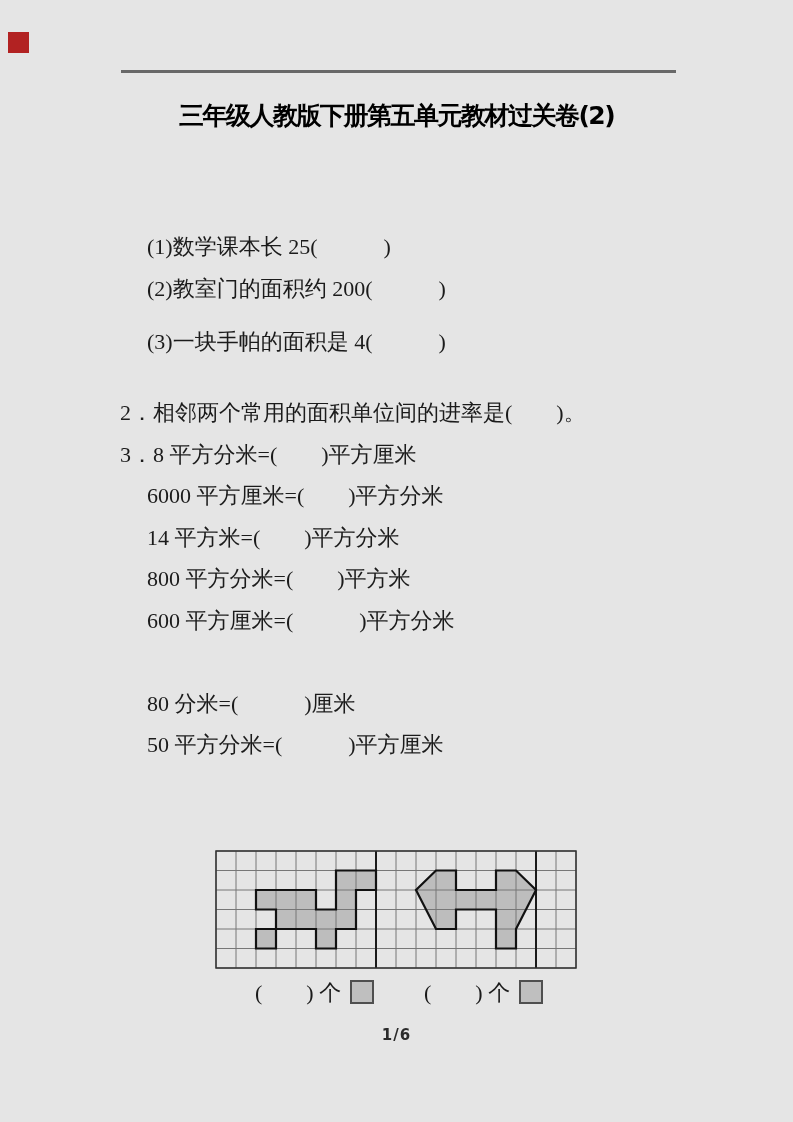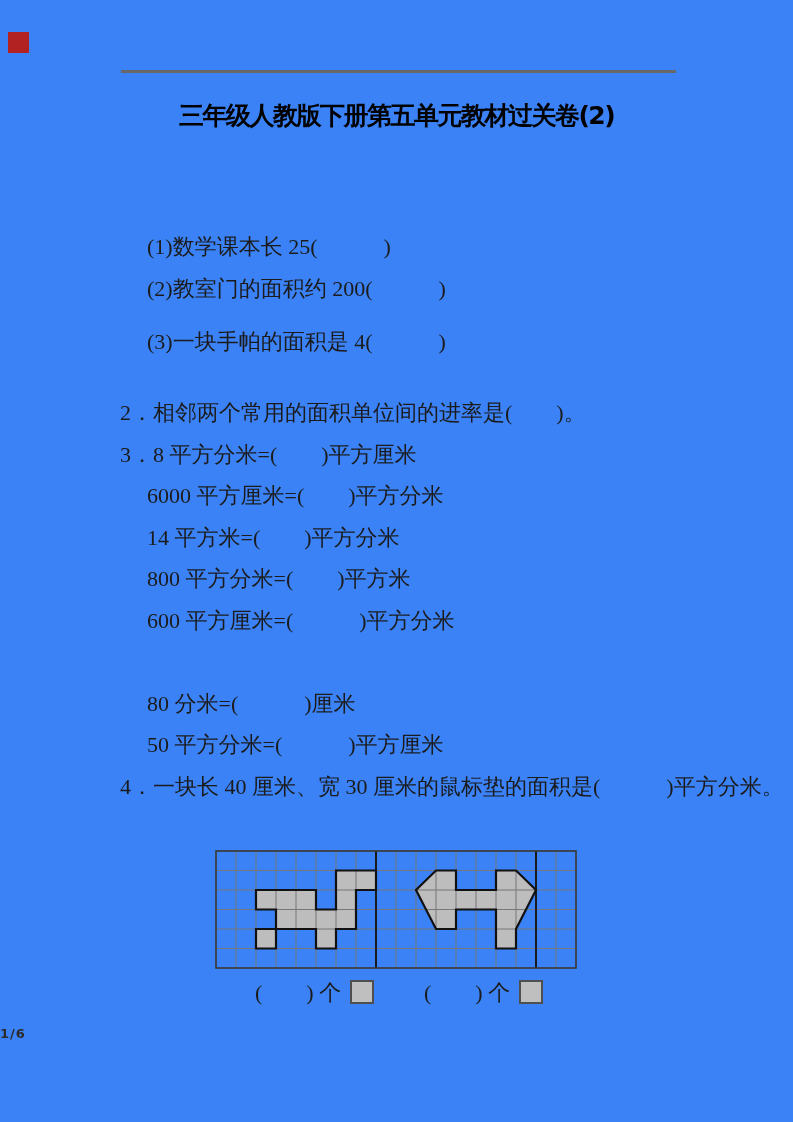--- a/index.html
+++ b/index.html
@@ -1,19 +1,19 @@
 <!DOCTYPE html>
 <html><head>
 <meta charset="utf-8">
 <style>
   html,body{margin:0;padding:0;background:#ffffff;}
   #page{
     position:relative;
     width:793px;height:1122px;
-    background:#3b82f6;
+    background:#e5e5e5;
     overflow:hidden;
     font-family:"Liberation Serif","DejaVu Serif",serif;
     color:#1b1b1b;
   }
   #marker{position:absolute;left:8px;top:32px;width:21px;height:21px;}
   #title-divider{position:absolute;left:121px;top:70px;width:555px;height:3px;background:#686868;}
   #page-title{
     position:absolute;left:0;right:0;top:99px;
     text-align:center;
     font-family:"DejaVu Sans","Liberation Sans",sans-serif;
@@ -31,23 +31,23 @@
   #figure-wrap svg{overflow:visible;display:block;}
   .answer-group{position:absolute;top:979px;font-size:22px;line-height:27px;white-space:nowrap;}
   #answer-group-1{left:255px;}
   #answer-group-2{left:424px;}
   .sq-answer{
     display:inline-block;width:20px;height:20px;
     background:#bfbfbf;border:2px solid #4f4f4f;
     vertical-align:-4px;margin-left:9px;
   }
   #page-number{
-    position:absolute;left:0;right:0;top:1026px;
+    position:absolute;left:0;right:0;top:1026px;text-align:center;
     font-family:"DejaVu Sans","Liberation Sans",sans-serif;
-    font-weight:bold;font-size:13px;letter-spacing:1px;color:#2b2b2b;
+    font-weight:bold;font-size:15px;letter-spacing:1px;color:#2b2b2b;
   }
 </style>
 </head>
 <body>
 
 <div id="page">
 
   <div id="marker" style="background-color: rgb(178, 34, 34);"></div>
 
   <div id="title-divider"></div>
@@ -64,21 +64,20 @@
 
   <div class="line lv0" style="top:441px;">3．8 平方分米=(　　)平方厘米</div>
 
   <div class="line lv1" style="top:482px;">6000 平方厘米=(　　)平方分米</div>
   <div class="line lv1" style="top:524px;">14 平方米=(　　)平方分米</div>
   <div class="line lv1" style="top:565px;">800 平方分米=(　　)平方米</div>
   <div class="line lv1" style="top:607px;">600 平方厘米=(　　　)平方分米</div>
   <div class="line lv1" style="top:690px;">80 分米=(　　　)厘米</div>
   <div class="line lv1" style="top:731px;">50 平方分米=(　　　)平方厘米</div>
 
-  <div class="line lv0" style="top:773px;">4．一块长 40 厘米、宽 30 厘米的鼠标垫的面积是(　　　)平方分米。</div>
 
 
   <div id="figure-wrap">
     <svg width="360" height="117" xmlns="http://www.w3.org/2000/svg" viewBox="0 0 360 117">
         <path d="M120,19.5 H160 V39 H140 V78 H120 V97.5 H100 V78 H60 V58.5 H40 V39 H100 V58.5 H120 V39 Z" fill="#bdbdbd" stroke="none"></path>
         <path d="M40,78 H60 V97.5 H40 Z" fill="#bdbdbd" stroke="none"></path>
         <path d="M220,19.5 H240 V39 H280 V19.5 H300 L320,39 L300,78 V97.5 H280 V58.5 H240 V78 H220 L200,39 Z" fill="#bdbdbd" stroke="none"></path>
         <line x1="0" y1="0" x2="0" y2="117" stroke="#777777" stroke-width="1"></line>
         <line x1="20" y1="0" x2="20" y2="117" stroke="#777777" stroke-width="1"></line>
         <line x1="40" y1="0" x2="40" y2="117" stroke="#777777" stroke-width="1"></line>

